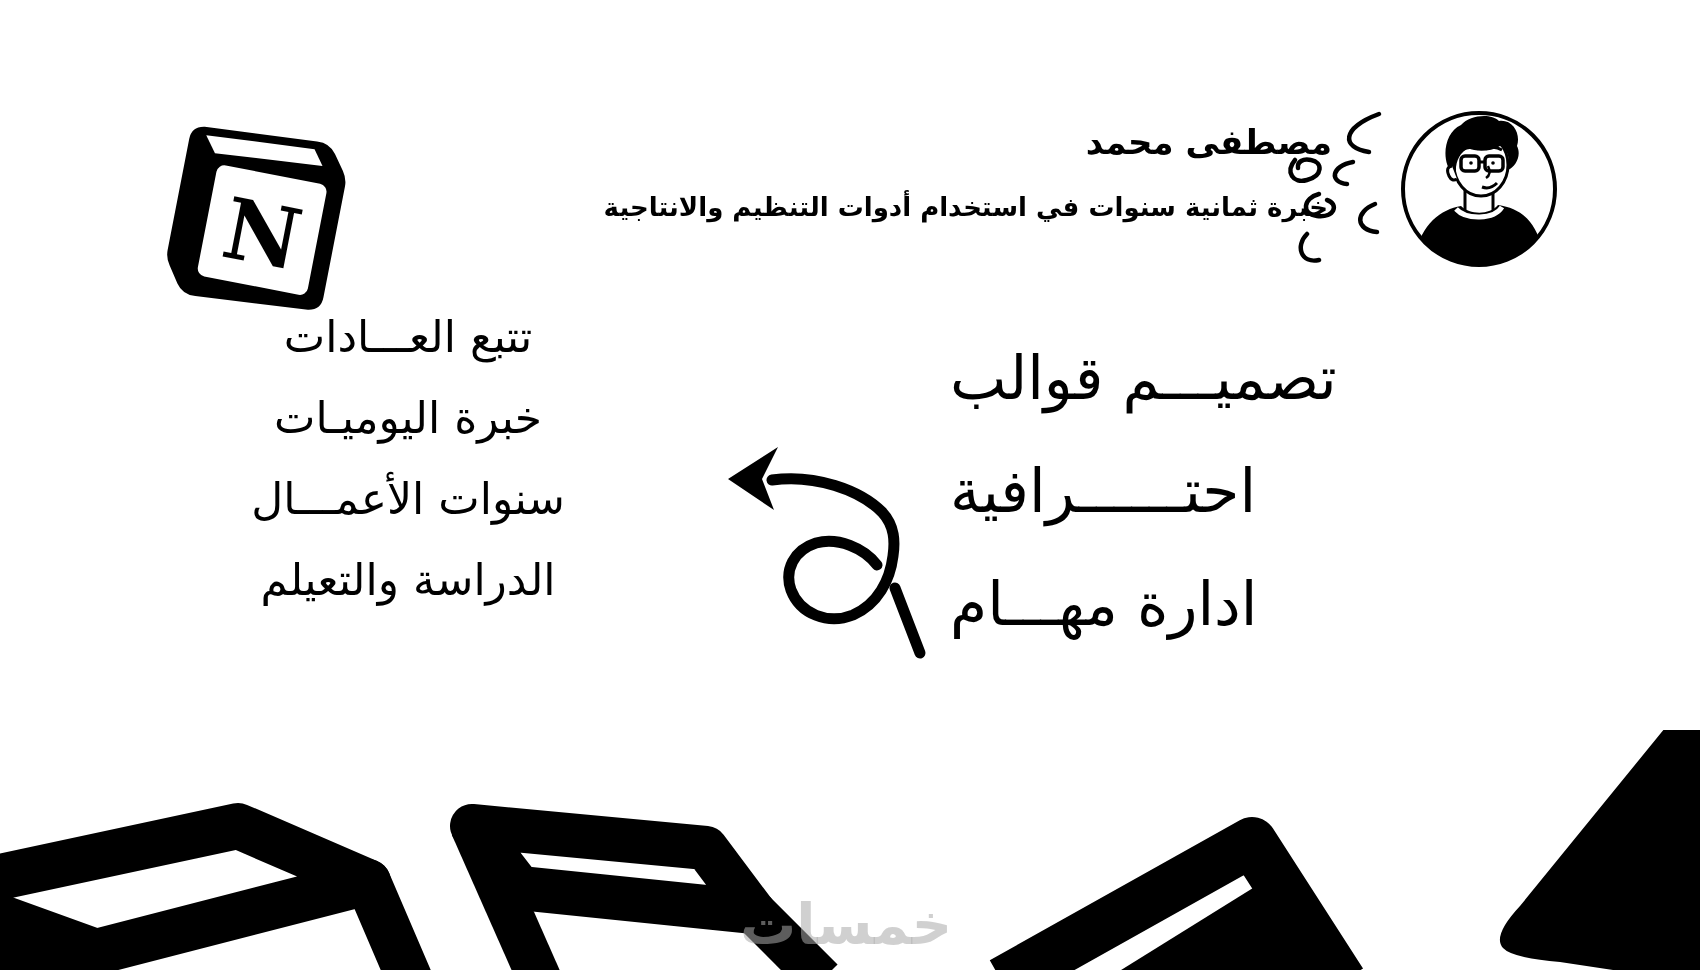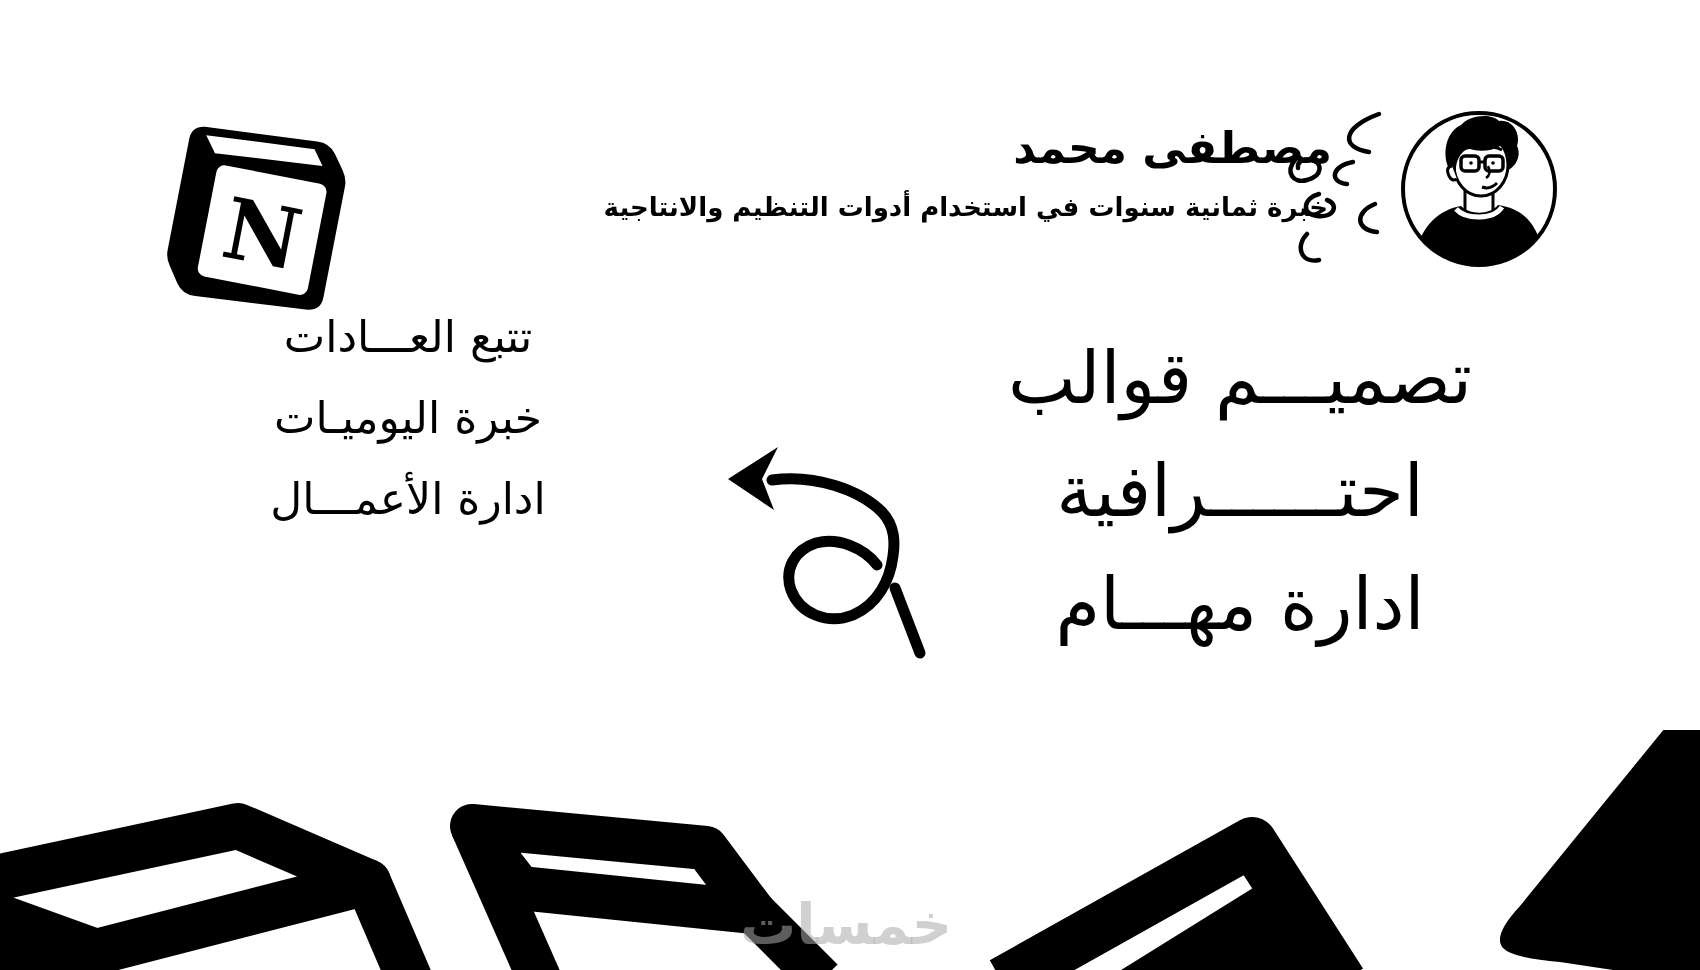--- a/index.html
+++ b/index.html
@@ -6,21 +6,21 @@
   .canvas{
     position:relative;width:1700px;height:970px;overflow:hidden;
     background:#ffffff;color:#000;
     font-family:"DejaVu Sans", sans-serif;
   }
   .abs{position:absolute;}
 
   
   .profile-name{
     top:122px;right:368px;
-    font-size:44px;font-weight:bold;direction:rtl;white-space:nowrap;
+    font-size:34px;font-weight:bold;direction:rtl;white-space:nowrap;
     letter-spacing:-1px;
   }
   .profile-tagline{
     top:192px;right:372px;
     font-size:26px;font-weight:bold;direction:rtl;white-space:nowrap;
   }
   .avatar-wrap{top:108px;right:140px;width:162px;height:162px;}
   .splash-wrap{top:108px;right:292px;width:125px;height:165px;}
 
   
@@ -29,21 +29,21 @@
   
   .services{
     top:296px;right:1082px;width:420px;
     direction:rtl;text-align:center;font-size:44px;line-height:81px;
     white-space:nowrap;
   }
 
   
   .headline{
     top:322px;left:950px;width:580px;
-    direction:rtl;text-align:center;font-size:72px;line-height:113px;
+    direction:rtl;text-align:left;font-size:60px;line-height:113px;
     white-space:nowrap;
   }
 
   
   .arrow-wrap{top:438px;left:698px;width:245px;height:285px;}
 
   
   .bottom-wrap{left:0;top:730px;width:1700px;height:240px;}
 
   
@@ -109,21 +109,22 @@
         <path d="M88 41 Q96 37 104 42" fill="none" stroke="#000" stroke-width="3"></path>
         <path d="M90 58 Q94 66 88 70" fill="none" stroke="#000" stroke-width="2.5"></path>
         <path d="M84 79 Q92 82 99 75" fill="none" stroke="#000" stroke-width="3"></path>
       </g>
     </svg>
   </div>
 
   <div class="abs services">
     <div>تتبع العـــادات</div>
     <div>خبرة اليوميـات</div>
-    <div>ادارة الأعمـــال</div>
+    <div>سنوات الأعمـــال</div>
+    <div>الدراسة والتعيلم</div>
   </div>
 
   <div class="abs headline">
     <div>تصميـــم قوالب</div>
     <div>احتــــــرافية</div>
     <div>ادارة مهـــام</div>
   </div>
 
   <div class="abs arrow-wrap">
     <svg width="245" height="285" viewBox="0 0 245 285">

